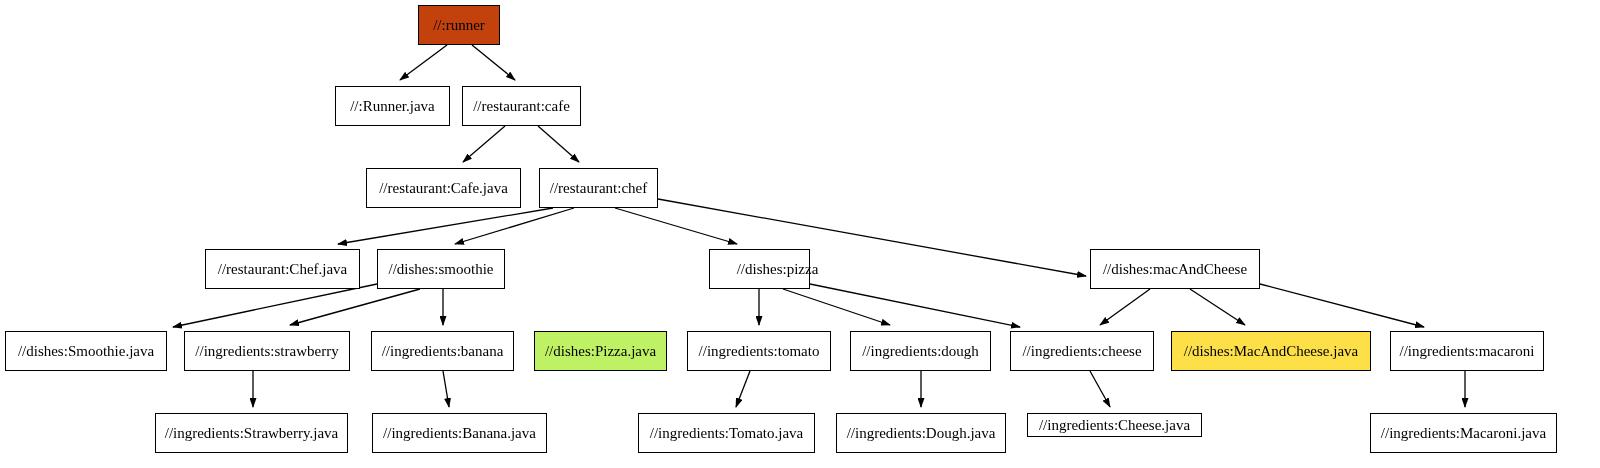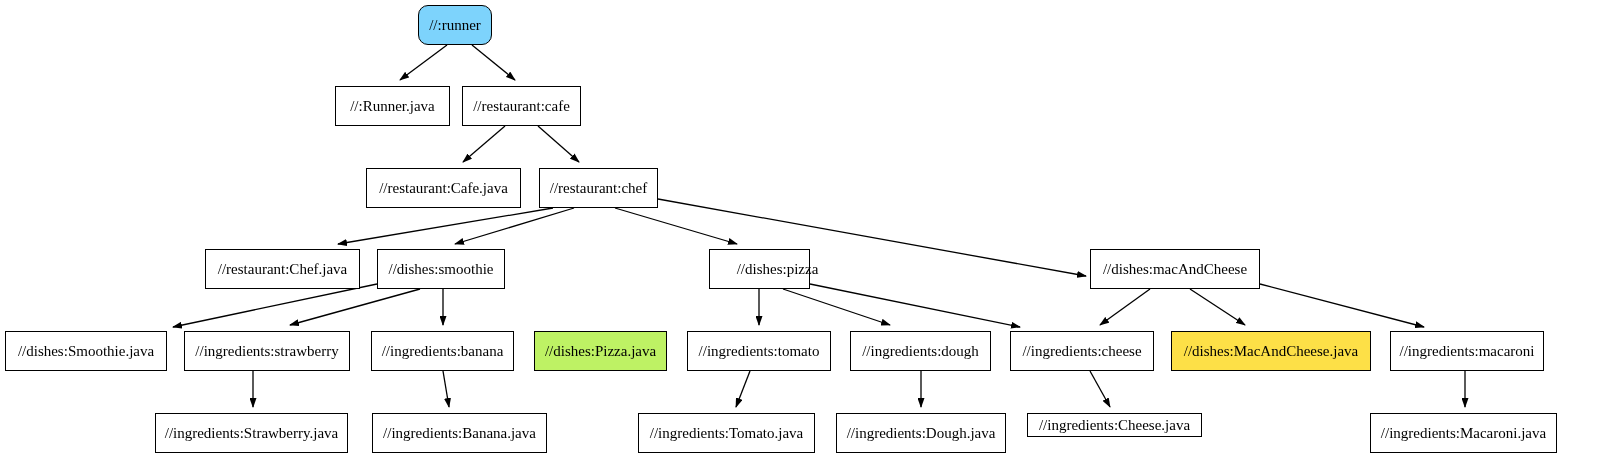--- a/index.html
+++ b/index.html
@@ -75,21 +75,21 @@
         <line x1="253" y1="371" x2="253" y2="407" stroke="#000000" stroke-width="1.3" marker-end="url(#arrowhead)"></line>
         <line x1="443" y1="371" x2="449" y2="407" stroke="#000000" stroke-width="1.3" marker-end="url(#arrowhead)"></line>
         <line x1="750" y1="371" x2="736" y2="407" stroke="#000000" stroke-width="1.3" marker-end="url(#arrowhead)"></line>
         <line x1="921" y1="371" x2="921" y2="407" stroke="#000000" stroke-width="1.3" marker-end="url(#arrowhead)"></line>
         <line x1="1090" y1="371" x2="1110" y2="407" stroke="#000000" stroke-width="1.3" marker-end="url(#arrowhead)"></line>
         <line x1="1465" y1="371" x2="1465" y2="407" stroke="#000000" stroke-width="1.3" marker-end="url(#arrowhead)"></line>
       </g>
   </svg>
 
   <div id="nodes-group">
-      <div class="node" style="left: 418px; top: 5px; width: 74px; height: 40px; background: #7dd3fc; border-color: rgb(0, 0, 0); border-radius: 10px;">
+      <div class="node" style="left: 418px; top: 5px; width: 82px; height: 40px; background: #c2410c; border-color: rgb(0, 0, 0);">
         <span class="node-label">//:runner</span>
       </div>
       <div class="node" style="left: 335px; top: 86px; width: 115px; height: 40px; background: rgb(255, 255, 255); border-color: rgb(0, 0, 0);">
         <span class="node-label">//:Runner.java</span>
       </div>
       <div class="node" style="left: 462px; top: 86px; width: 119px; height: 40px; background: rgb(255, 255, 255); border-color: rgb(0, 0, 0);">
         <span class="node-label">//restaurant:cafe</span>
       </div>
       <div class="node" style="left: 366px; top: 168px; width: 155px; height: 40px; background: rgb(255, 255, 255); border-color: rgb(0, 0, 0);">
         <span class="node-label">//restaurant:Cafe.java</span>

